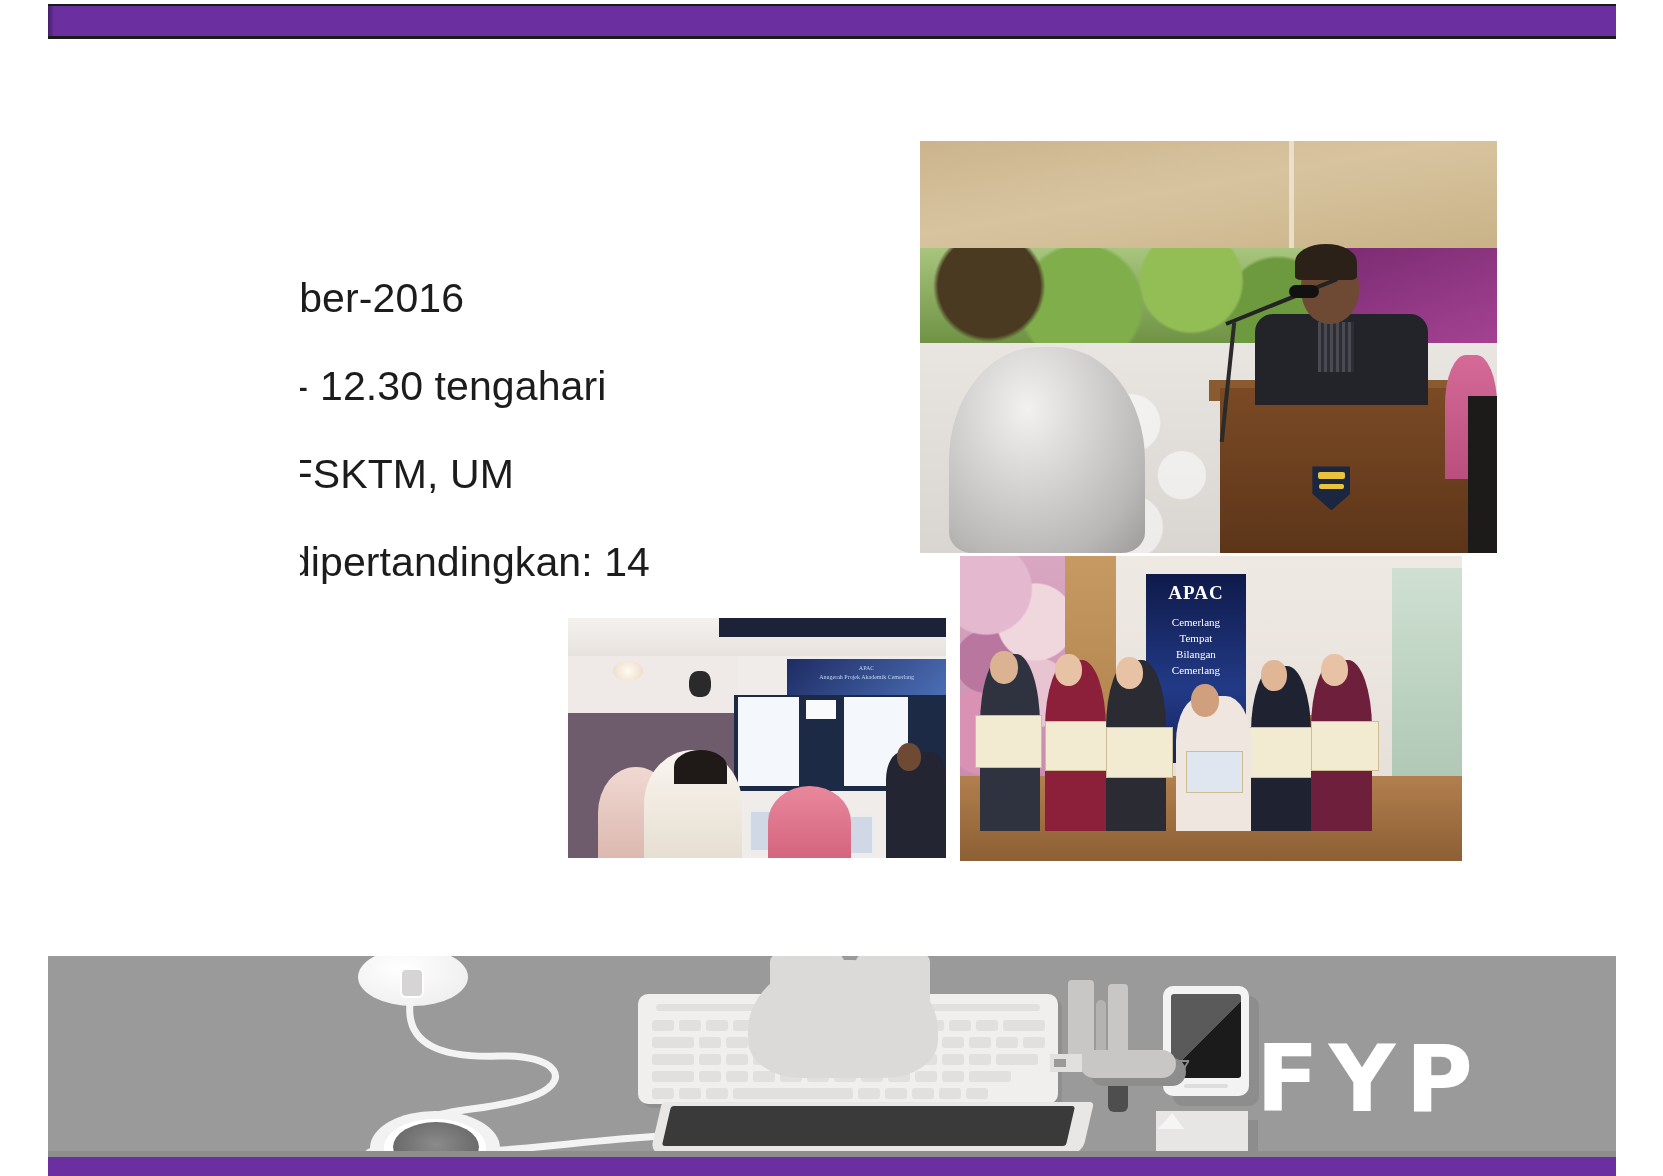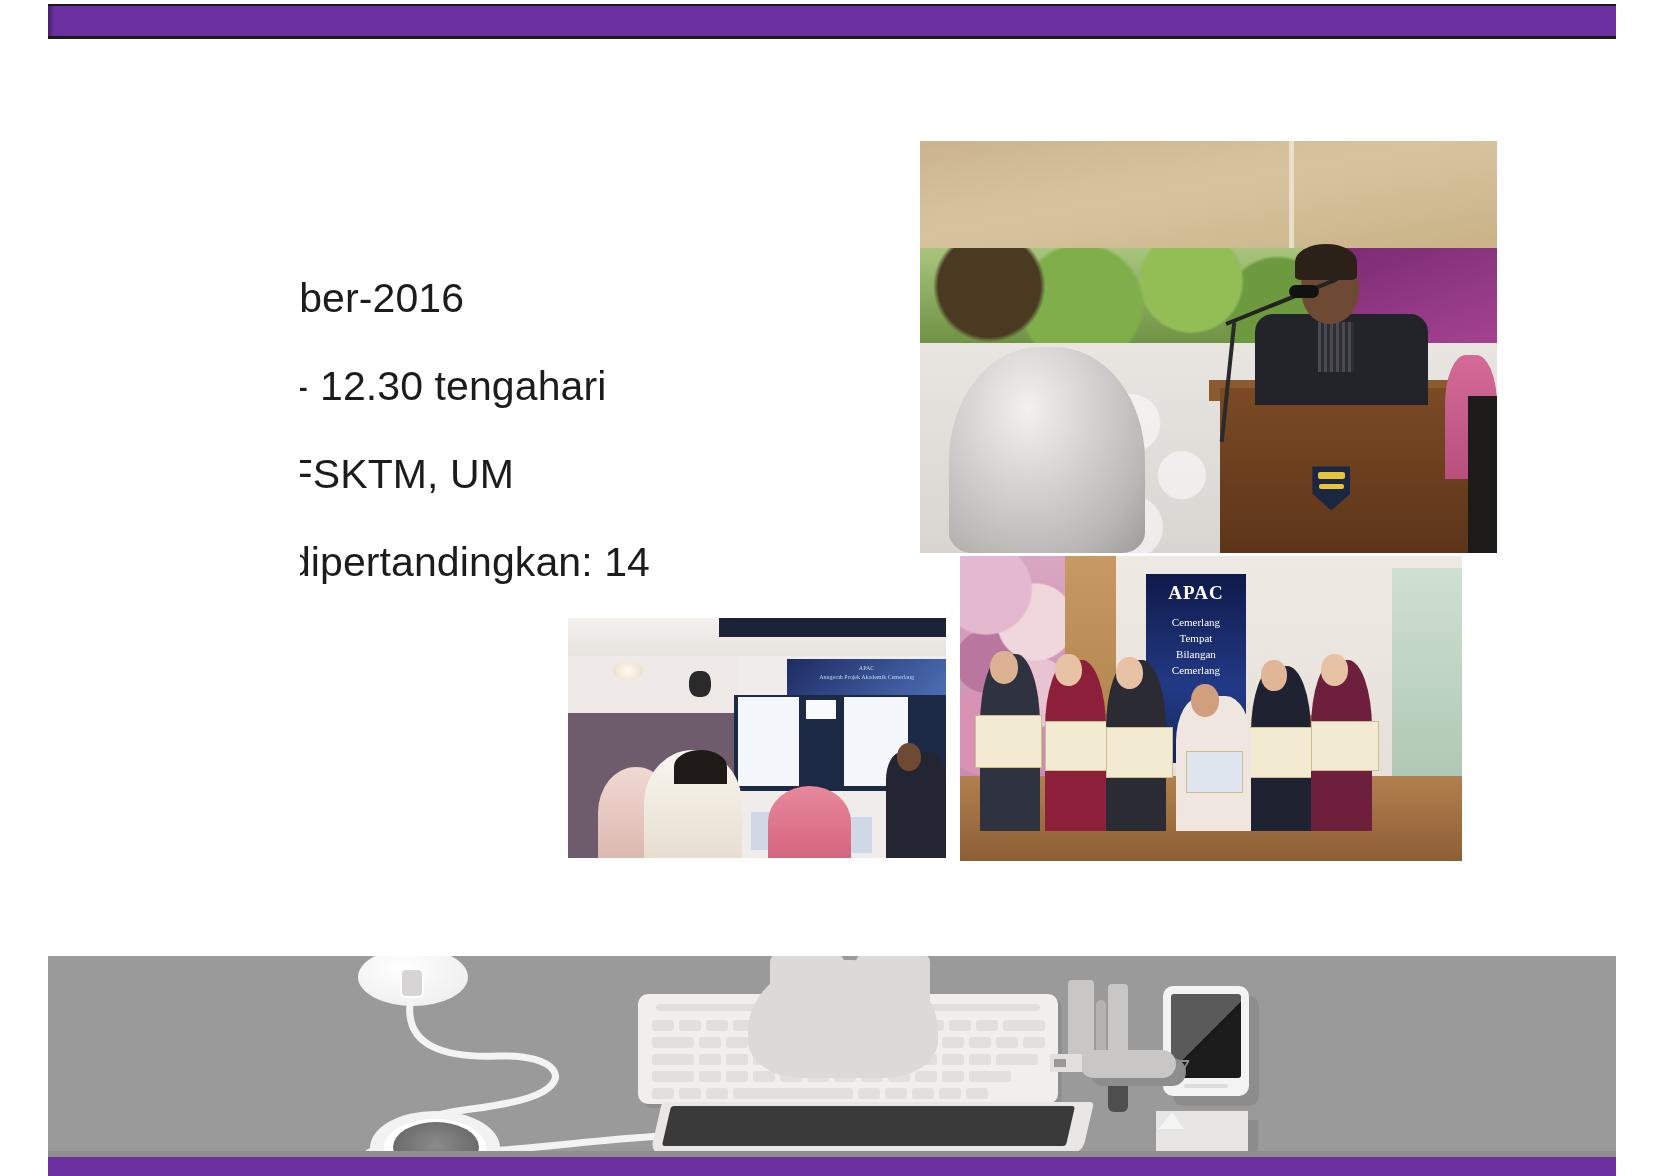--- a/index.html
+++ b/index.html
@@ -438,15 +438,16 @@
     <div class="f-shadowline"></div>
   </div>
 
   <div class="usb-shadow"></div>
   <div class="usb-body"></div>
   <div class="usb-plug">
       <i></i>
     </div>
 
   <div class="pagenum">7</div>
+  <div class="fyp">FYP</div>
 
   <div class="bar bar-bottom"></div>
 </div>
 
 </body></html>

